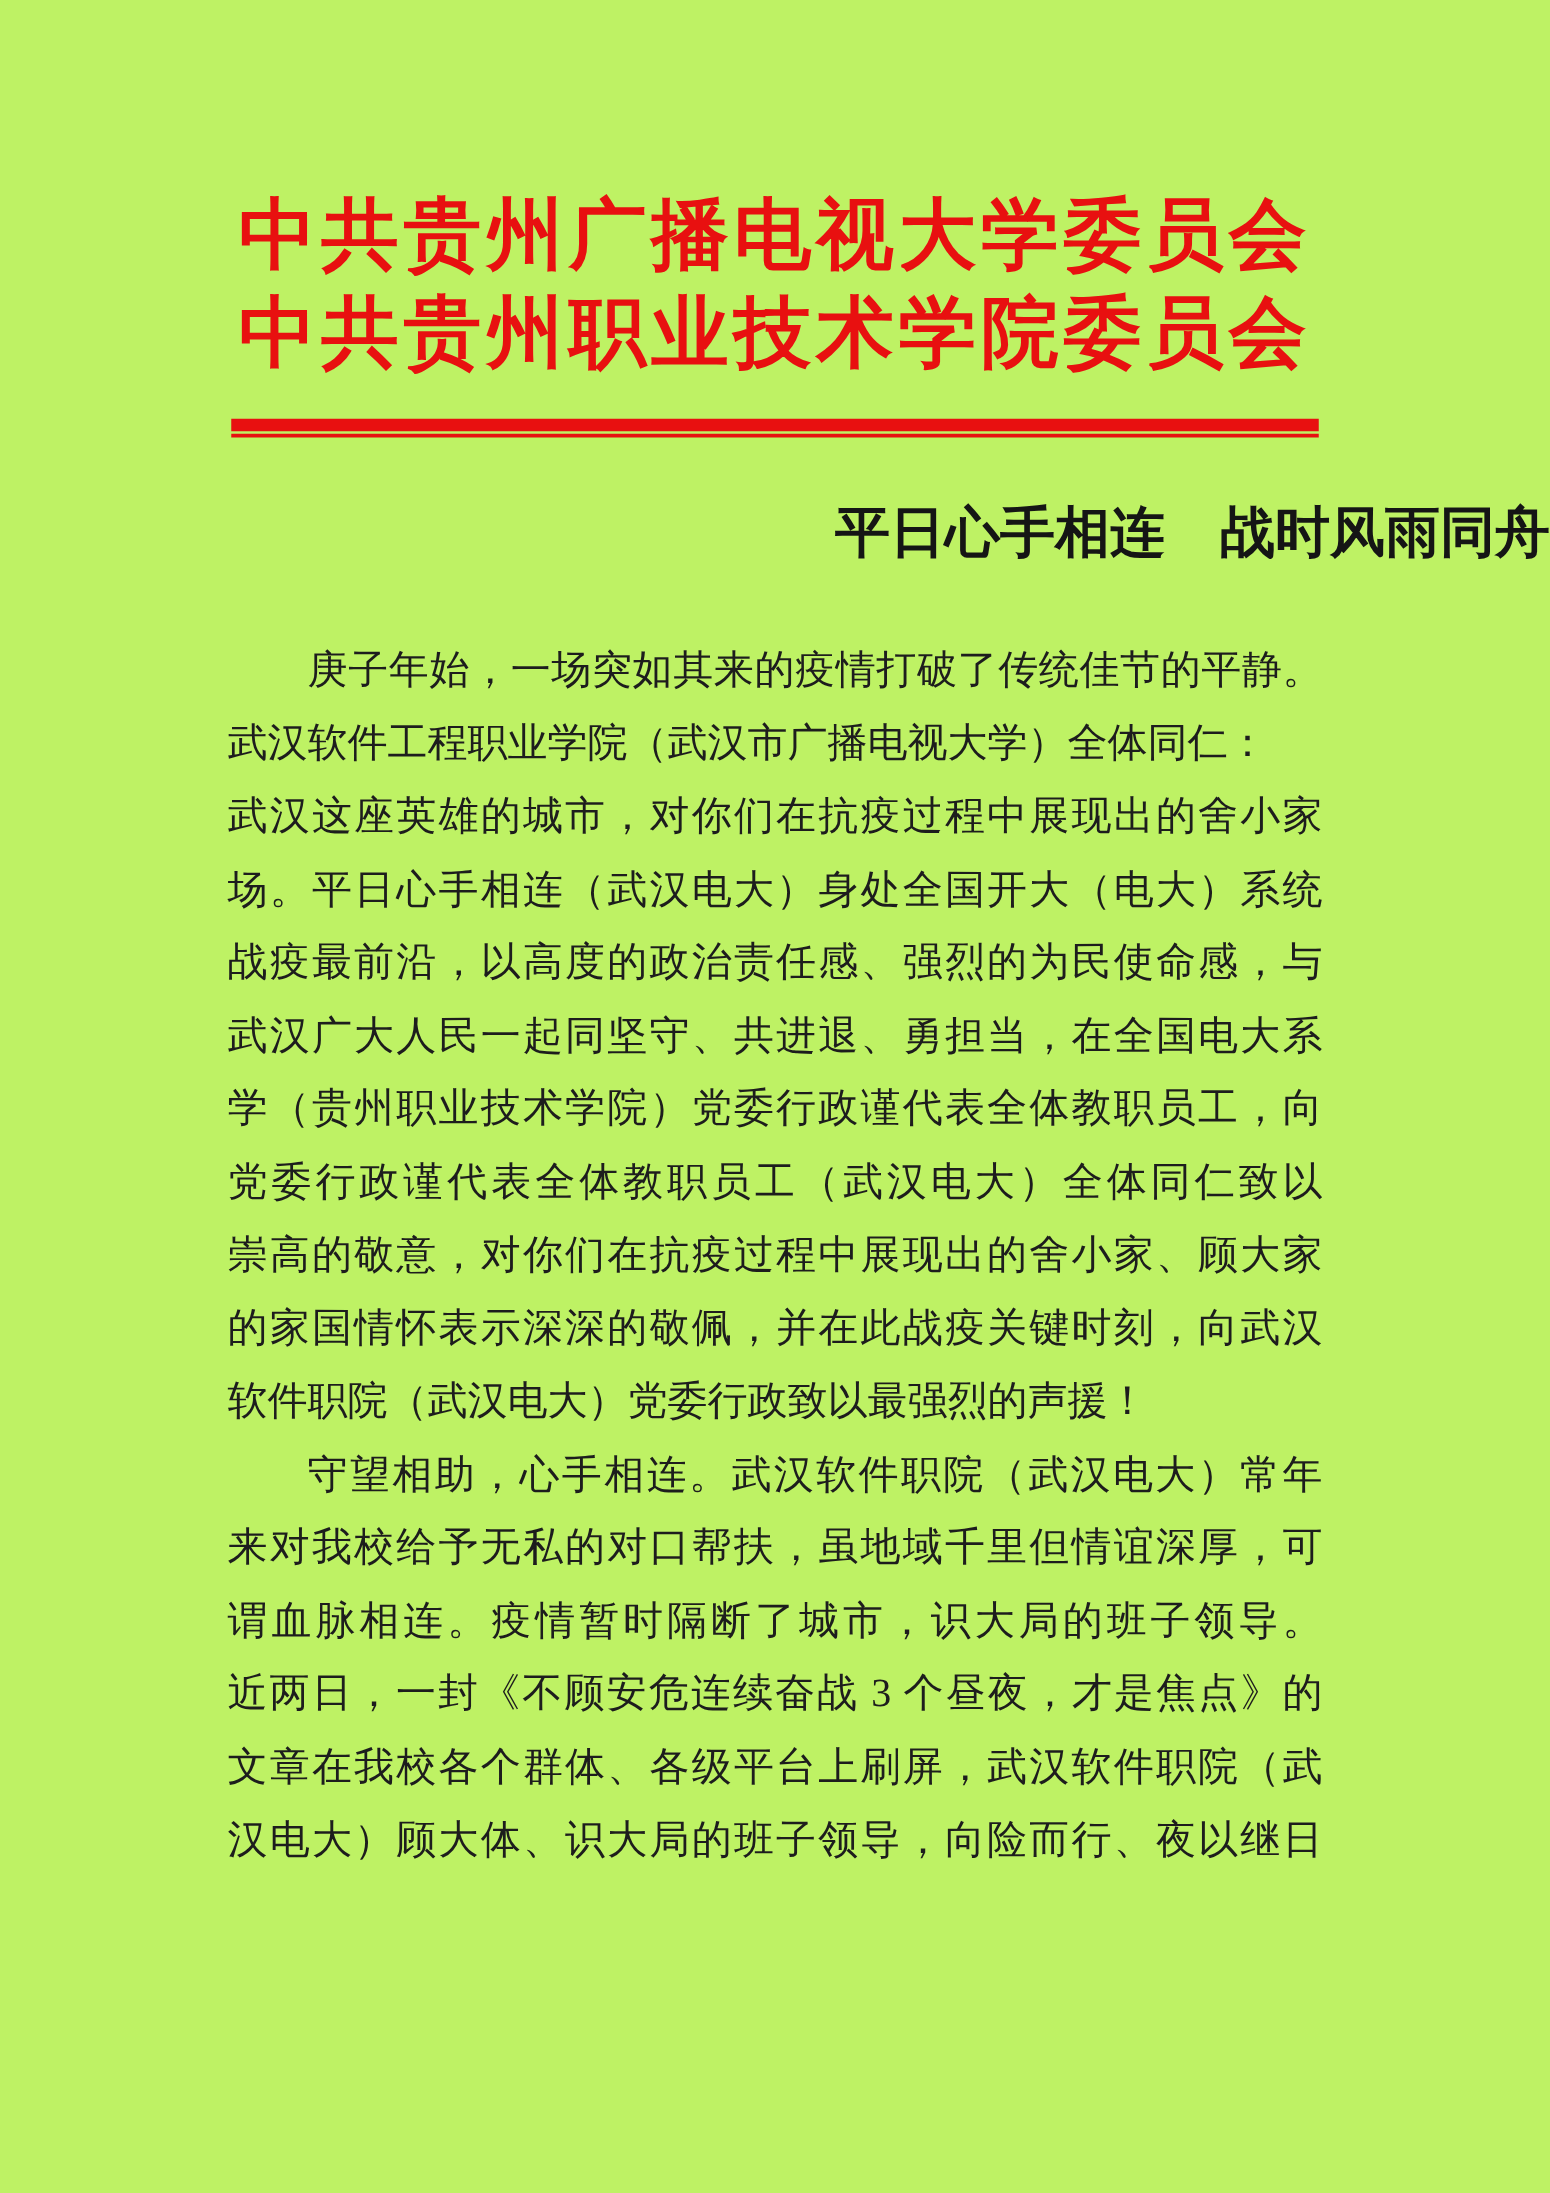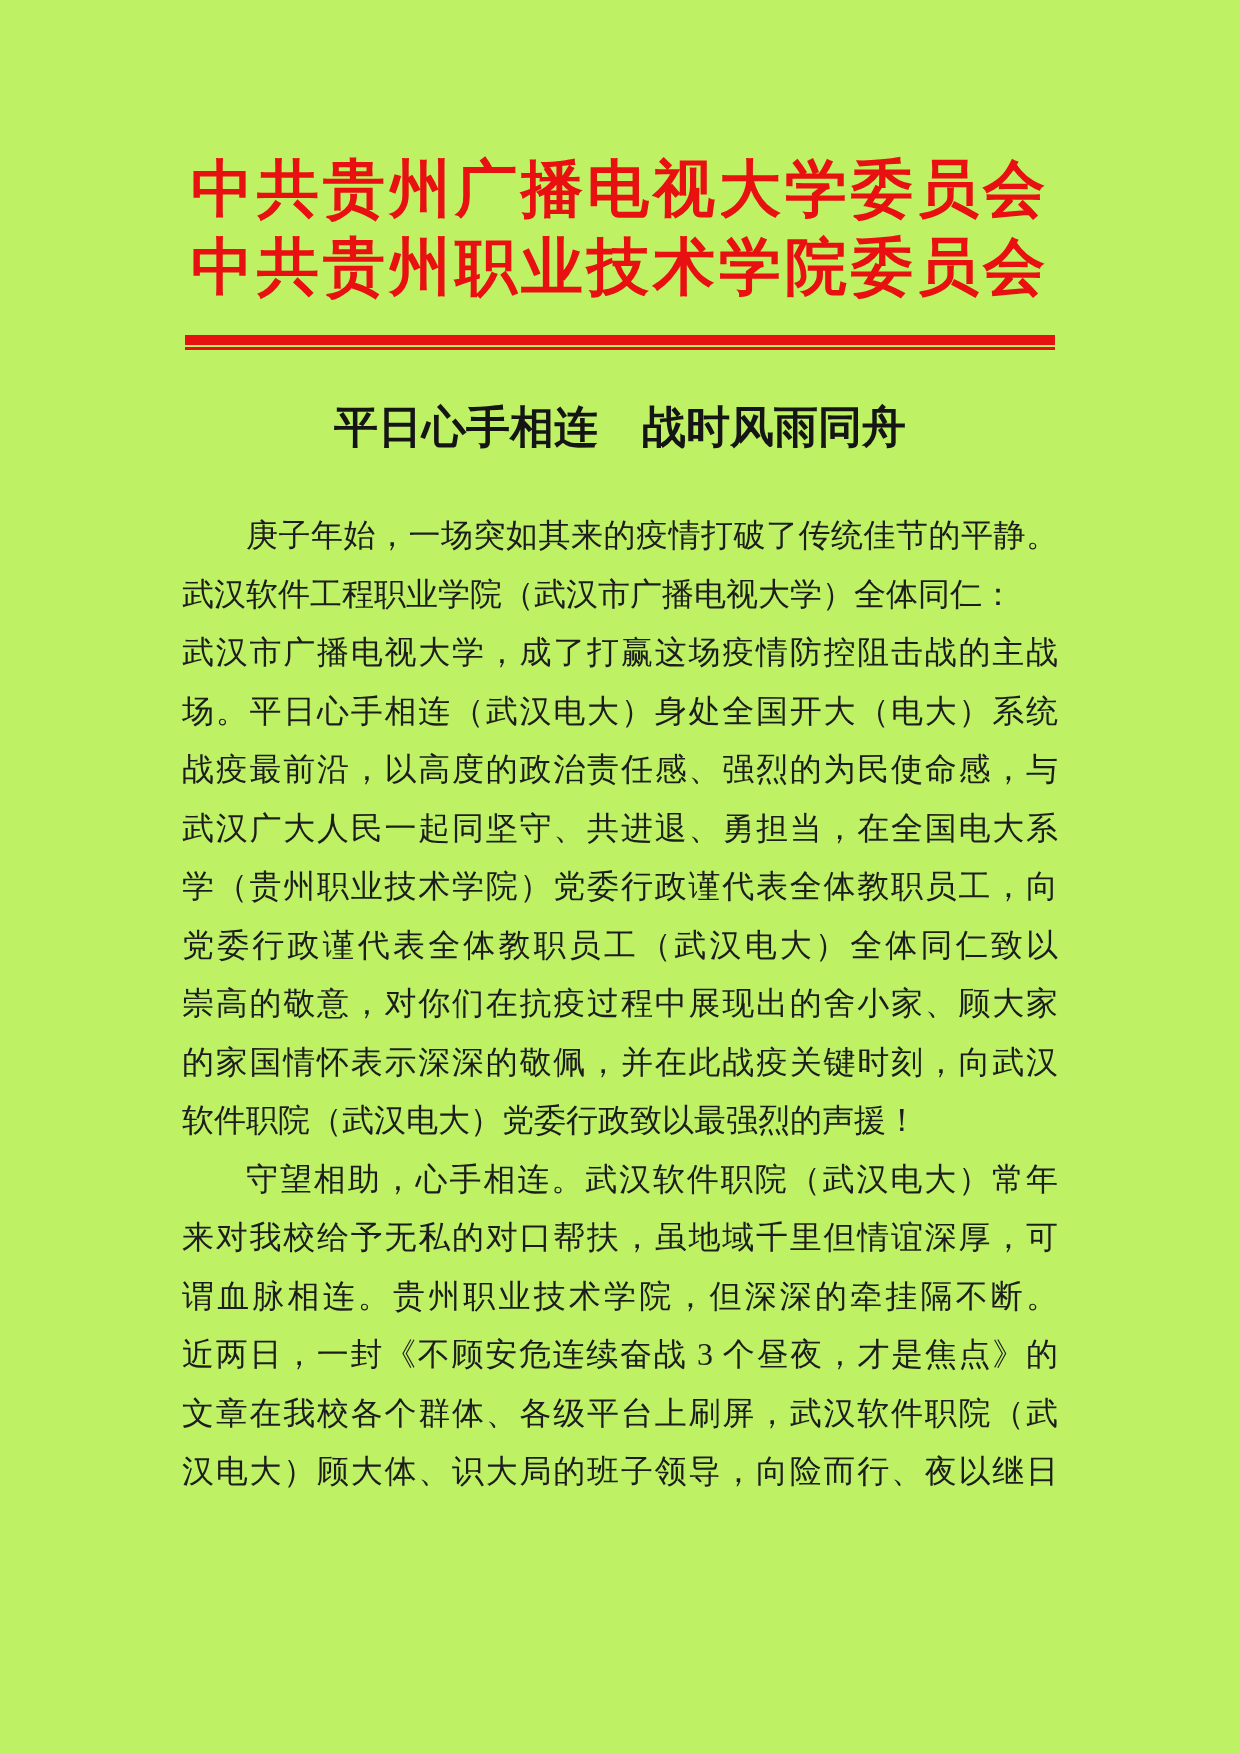--- a/index.html
+++ b/index.html
@@ -37,21 +37,21 @@
     background: var(--accent, #e81010);
   }
   .divider .bar-thin {
     height: 3px;
     margin-top: 2px;
     background: var(--accent, #e81010);
   }
   
   .doc-title {
     margin-top: 52px;
-    text-align: center;
+    text-align: right;
     font-family: "Liberation Sans", "DejaVu Sans", sans-serif;
     font-weight: bold;
     font-size: 44px;
     line-height: 50px;
     color: #151515;
     white-space: nowrap;
   }
   
   .body-text {
     margin-top: 54px;
@@ -87,30 +87,30 @@
   <div class="divider">
     <div class="bar-thick"></div>
     <div class="bar-thin"></div>
   </div>
 
   <div class="doc-title">平日心手相连　战时风雨同舟</div>
 
   <div class="content body-text">
       <div class="body-line indent stretch">庚子年始，一场突如其来的疫情打破了传统佳节的平静。</div>
       <div class="body-line">武汉软件工程职业学院（武汉市广播电视大学）全体同仁：</div>
-      <div class="body-line stretch">武汉市广播电视大学，成了打赢这场疫情防控阻击战的主战</div>
+      <div class="body-line stretch">武汉这座英雄的城市，对你们在抗疫过程中展现出的舍小家</div>
       <div class="body-line stretch">场。平日心手相连（武汉电大）身处全国开大（电大）系统</div>
       <div class="body-line stretch">战疫最前沿，以高度的政治责任感、强烈的为民使命感，与</div>
       <div class="body-line stretch">武汉广大人民一起同坚守、共进退、勇担当，在全国电大系</div>
       <div class="body-line stretch">学（贵州职业技术学院）党委行政谨代表全体教职员工，向</div>
       <div class="body-line stretch">党委行政谨代表全体教职员工（武汉电大）全体同仁致以</div>
       <div class="body-line stretch">崇高的敬意，对你们在抗疫过程中展现出的舍小家、顾大家</div>
       <div class="body-line stretch">的家国情怀表示深深的敬佩，并在此战疫关键时刻，向武汉</div>
       <div class="body-line">软件职院（武汉电大）党委行政致以最强烈的声援！</div>
       <div class="body-line indent stretch">守望相助，心手相连。武汉软件职院（武汉电大）常年</div>
       <div class="body-line stretch">来对我校给予无私的对口帮扶，虽地域千里但情谊深厚，可</div>
-      <div class="body-line stretch">谓血脉相连。贵州职业技术学院，但深深的牵挂隔不断。</div>
+      <div class="body-line stretch">谓血脉相连。疫情暂时隔断了城市，识大局的班子领导。</div>
       <div class="body-line stretch">近两日，一封《不顾安危连续奋战 3 个昼夜，才是焦点》的</div>
       <div class="body-line stretch">文章在我校各个群体、各级平台上刷屏，武汉软件职院（武</div>
       <div class="body-line stretch">汉电大）顾大体、识大局的班子领导，向险而行、夜以继日</div>
     </div>
 
 </div>
 
 </body></html>

